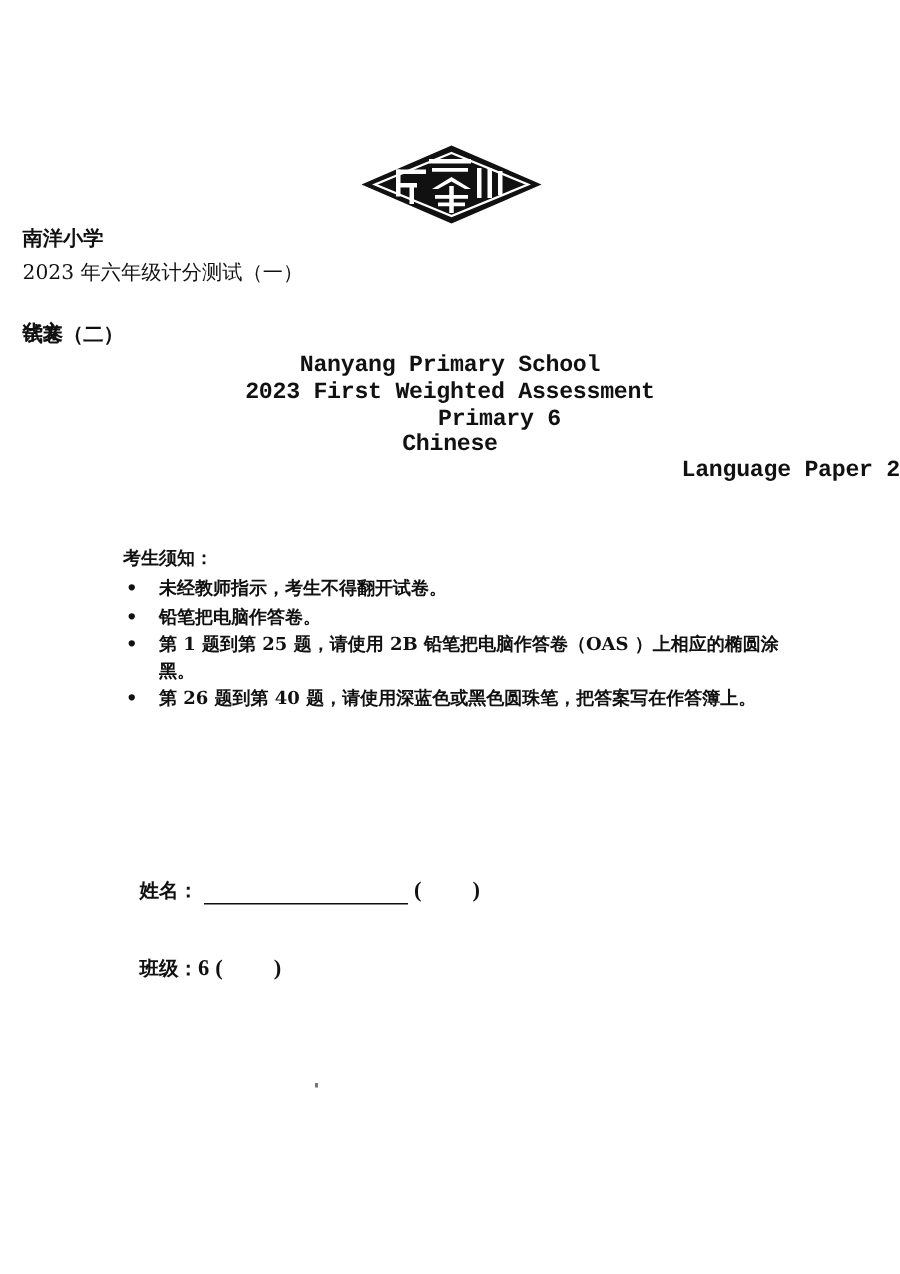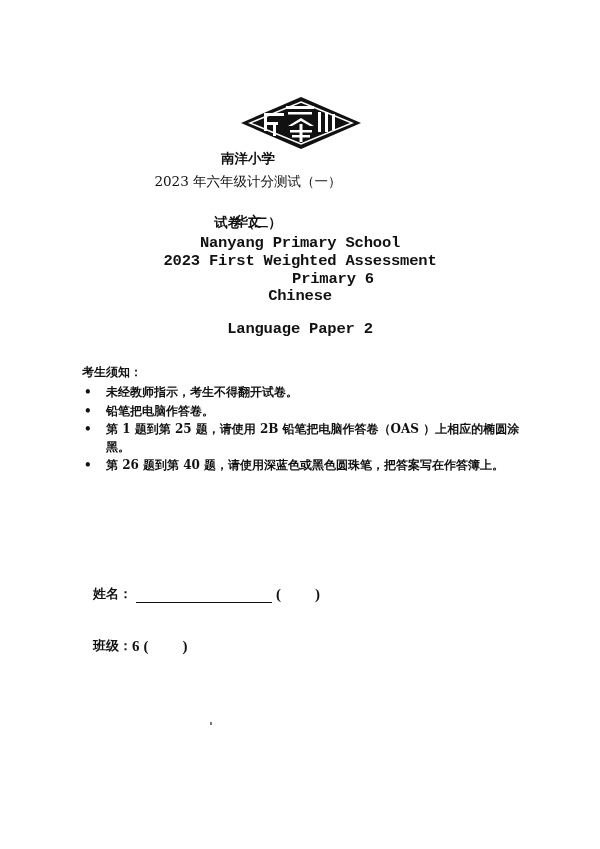--- a/index.html
+++ b/index.html
@@ -1,18 +1,18 @@
 <!DOCTYPE html>
 <html><head>
 <meta charset="utf-8">
 <style>
   html, body { margin: 0; padding: 0; background: #ffffff; }
   body { width: 600px; height: 849px; position: relative; overflow: hidden; color: #111; font-family: "DejaVu Serif", serif; }
   .logo { position: absolute; left: 240px; top: 96px; width: 122px; height: 54px; }
-  .cn-line { position: absolute; left: 0; width: 496px; text-align: center; font-size: 13.5px; font-weight: bold; }
+  .cn-line { position: absolute; left: 0; width: 496px; text-align: left; font-size: 13.5px; font-weight: bold; padding-left: 15px; }
   .en-line { position: absolute; left: 0; width: 600px; text-align: center; font-family: Liberation Mono, monospace; font-weight: bold; font-size: 15.5px; letter-spacing: -0.2px; }
   .notice-heading { position: absolute; left: 82px; top: 364px; font-size: 12px; font-weight: bold; }
   .notice-list { position: absolute; left: 82px; top: 384px; width: 440px; margin: 0; padding: 0; list-style: none; }
   .notice-item { position: relative; padding-left: 24px; font-size: 12px; font-weight: bold; line-height: 17.5px; margin-bottom: 1px; }
   .bullet { position: absolute; left: 2px; top: 0; font-size: 12px; }
   .form-row { position: absolute; left: 93px; font-size: 13px; font-weight: bold; display: flex; align-items: flex-end; }
   .name-line { display: inline-block; width: 136px; border-bottom: 1.5px solid #111; height: 14px; margin: 0 4px 0 4px; }
   .paren { font-family: "Liberation Serif", serif; font-weight: bold; font-size: 15px; }
   .speck { position: absolute; left: 210px; top: 722px; width: 2px; height: 3px; background: #777; }
 </style>
@@ -41,21 +41,21 @@
 
 <div class="cn-line" style="top:150px;">南洋小学</div>
 <div class="cn-line" style="top:173px; font-weight:normal; font-family:'DejaVu Serif', serif;">2023 年六年级计分测试（一）</div>
 <div class="cn-line" style="top:193px;margin-top:20px;">华文</div>
 <div class="cn-line" style="top:214px;">试卷（二）</div>
 
 <div class="en-line" style="top:234px;">Nanyang Primary School</div>
 <div class="en-line" style="top:252px;">2023 First Weighted Assessment</div>
 <div class="en-line" style="top:270px;margin-left:33px;">Primary 6</div>
 <div class="en-line" style="top:287px;">Chinese</div>
-<div class="en-line" style="top:320px;">Language Paper 2</div>
+<div class="en-line" style="top:304px;text-align:right;">Language Paper 2</div>
 
 <div class="notice-heading">考生须知：</div>
 
 <ul class="notice-list">
   <li class="notice-item">
     <span class="bullet">•</span>
     <span>未经教师指示，考生不得翻开试卷。</span>
   </li>
   <li class="notice-item">
     <span class="bullet">•</span>

